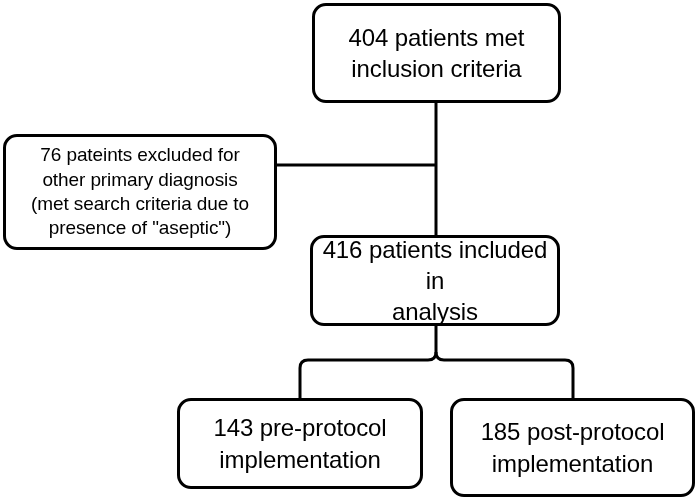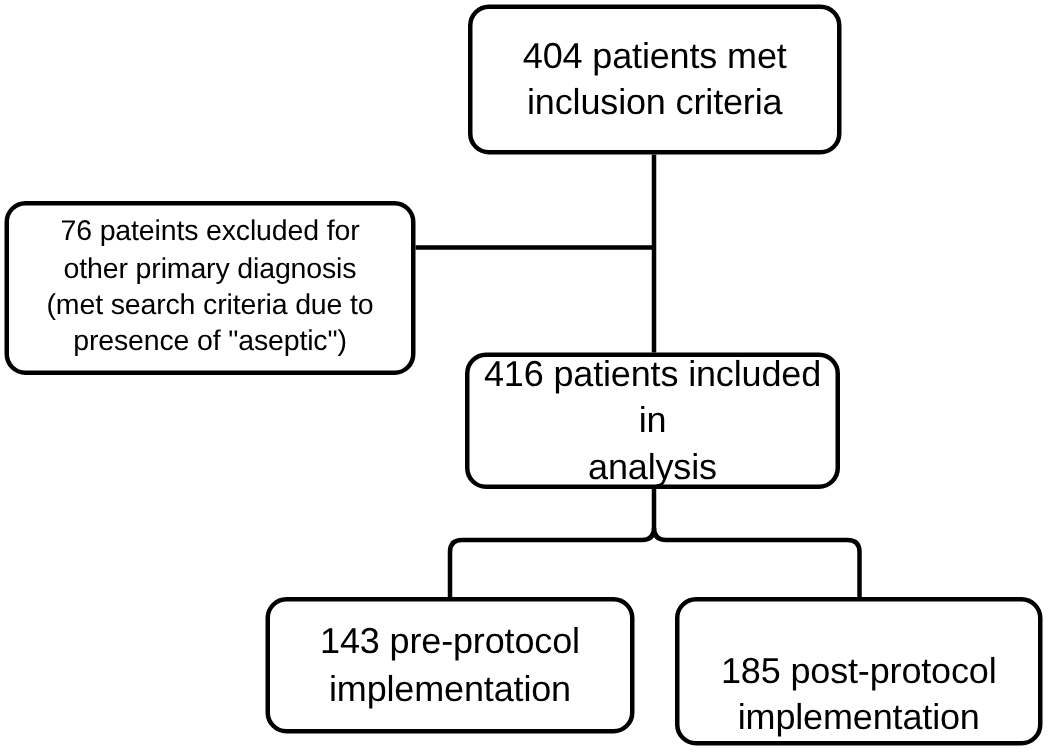--- a/index.html
+++ b/index.html
@@ -42,21 +42,21 @@
     line-height: 1.30;
     white-space: pre-line;
     letter-spacing: -0.1px;
     padding: 0 4px;
   }
   
   #node-enrolled  { left: 312px; top: 3px;   width: 249px; height: 100px; }
   #node-excluded  { left: 3px;   top: 110px; width: 274px; height: 116px; margin-top: 24px; }
   #node-included  { left: 310px; top: 235px; width: 250px; height: 91px;  }
   #node-pre       { left: 177px; top: 398px; width: 246px; height: 91px;  }
-  #node-post      { left: 450px; top: 398px; width: 245px; height: 99px; align-items: flex-end;  }
+  #node-post      { left: 450px; top: 398px; width: 245px; height: 99px;  }
   #node-excluded .node-label { font-size: 19px; line-height: 1.28; }
 </style>
 </head>
 <body>
 
 <div id="canvas">
 
   <svg id="connectors" viewBox="0 0 700 503">
     <g fill="none" stroke="#000000" stroke-width="3" stroke-linecap="butt" stroke-linejoin="round">
 

